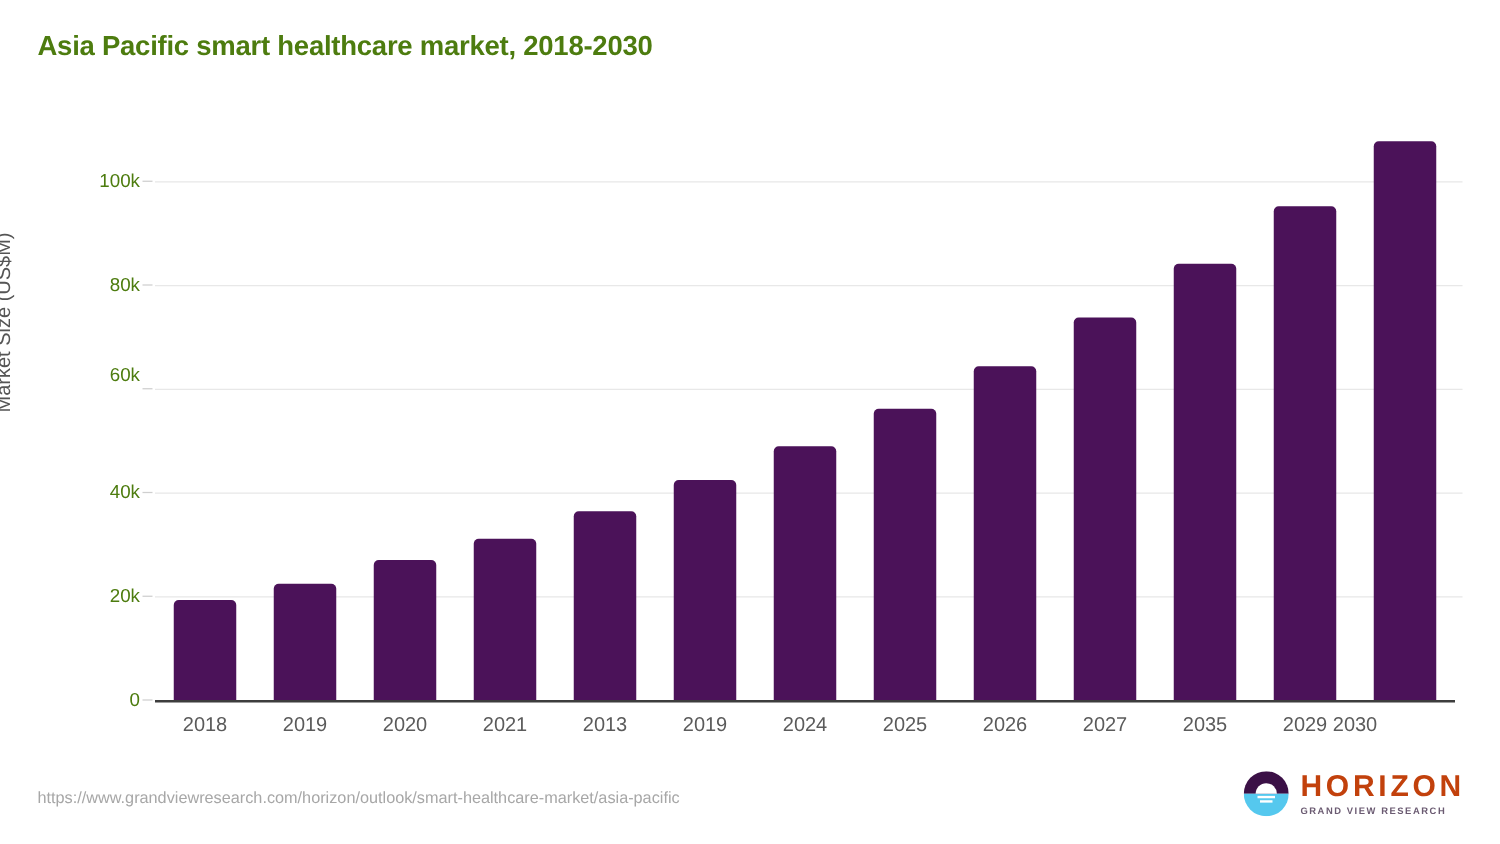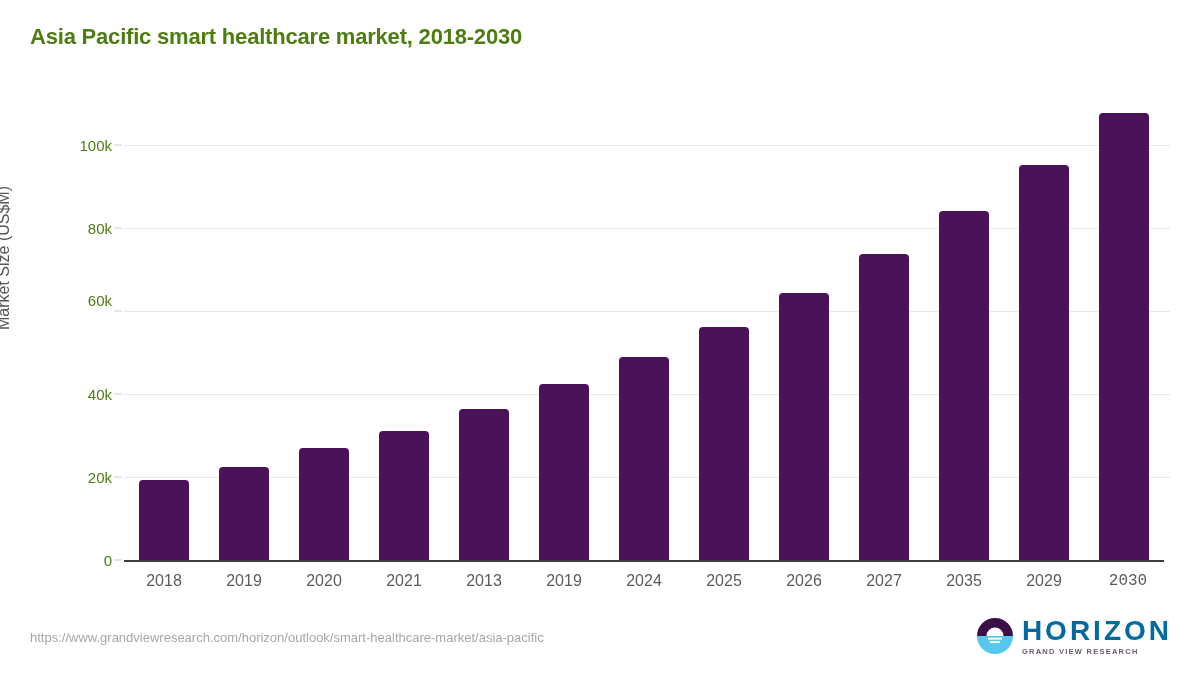--- a/index.html
+++ b/index.html
@@ -141,23 +141,23 @@
     align-items: center;
     gap: 9px;
   }
   #logo-mark {
     width: 36px;
     height: 36px;
     flex: 0 0 36px;
   }
   #logo-text { line-height: 1; }
   #logo-word {
-    font-size: 28px;
+    font-size: 24px;
     font-weight: bold;
-    color: #0369a1;
+    color: #c2410c;
     letter-spacing: 3.0px;
   }
   #logo-sub {
     margin-top: 3px;
     font-size: 7.5px;
     font-weight: bold;
     color: #6B5B72;
     letter-spacing: 1.25px;
   }
 </style>
@@ -218,21 +218,21 @@
       <div class="xtick" style="left: 160px;">2020</div>
       <div class="xtick" style="left: 240px;">2021</div>
       <div class="xtick" style="left: 320px;">2013</div>
       <div class="xtick" style="left: 400px;">2019</div>
       <div class="xtick" style="left: 480px;">2024</div>
       <div class="xtick" style="left: 560px;">2025</div>
       <div class="xtick" style="left: 640px;">2026</div>
       <div class="xtick" style="left: 720px;">2027</div>
       <div class="xtick" style="left: 800px;">2035</div>
       <div class="xtick" style="left: 880px;">2029</div>
-      <div class="xtick" style="left: 964px; font-family: Liberation Mono, monospace;">2030</div>
+      <div class="xtick" style="left: 920px;">2030</div>
     </div>
 
   <div id="source-url">https://www.grandviewresearch.com/horizon/outlook/smart-healthcare-market/asia-pacific</div>
 
   <div id="logo">
     <svg id="logo-mark" viewBox="0 0 36 36">
       <defs>
         <clipPath id="clipCircle">
             <circle cx="18" cy="18" r="18"></circle>
           </clipPath>

